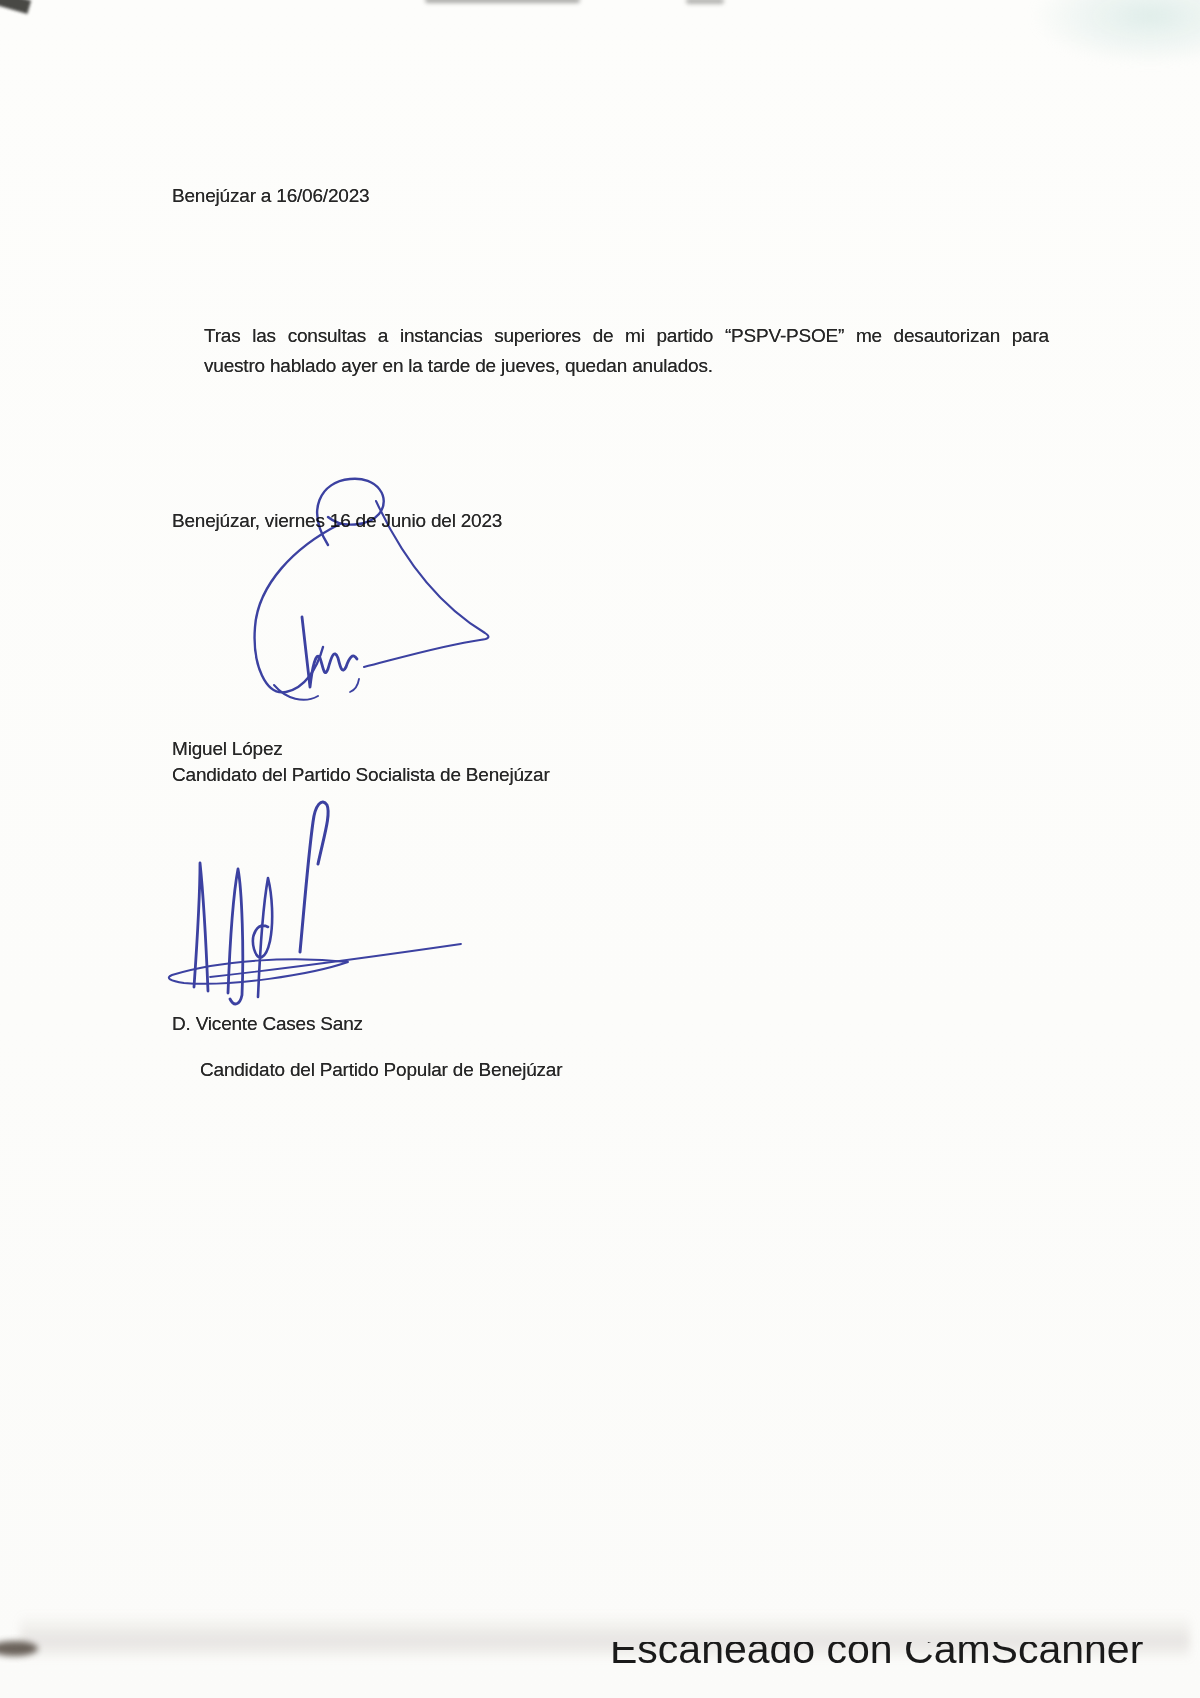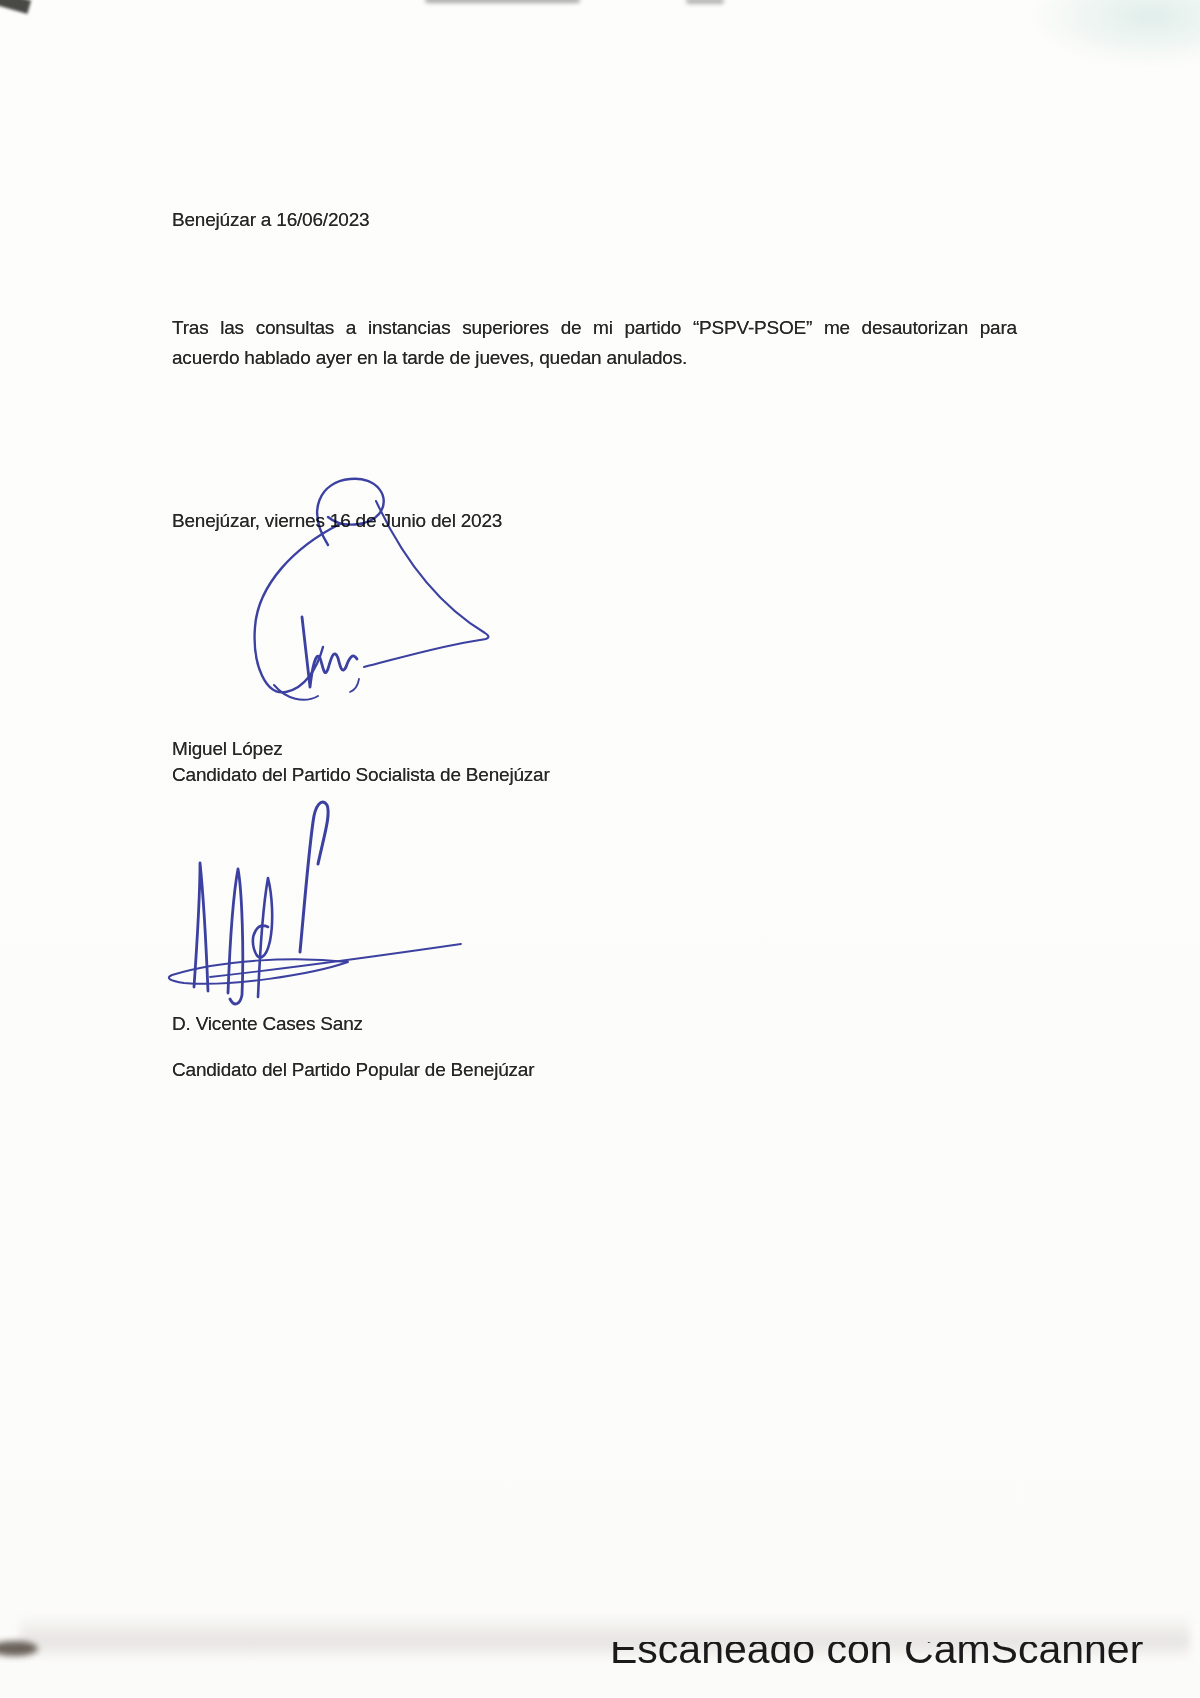--- a/index.html
+++ b/index.html
@@ -79,26 +79,26 @@
 
 <div class="page" style="color: rgb(38, 38, 38);">
 
   <div class="art corner-tl"></div>
   <div class="art smudge-top-1"></div>
   <div class="art smudge-top-2"></div>
   <div class="art tint-tr"></div>
   <div class="art shadow-bottom"></div>
   <div class="art mark-bl"></div>
 
-  <div class="txt" style="top:184px;margin-top:24px;">Benejúzar a 16/06/2023</div>
+  <div class="txt" style="top:184px;">Benejúzar a 16/06/2023</div>
 
 
-  <div class="para" style="top:316px;">
+  <div class="para" style="top:324px;margin-left:32px;">
     <div class="line just">Tras las consultas a instancias superiores de mi partido “PSPV-PSOE” me desautorizan para</div>
-    <div class="line">acuerdo hablado ayer en la tarde de jueves, quedan anulados.</div>
+    <div class="line">vuestro hablado ayer en la tarde de jueves, quedan anulados.</div>
   </div>
 
 
   <div class="txt" style="top:509px;">Benejúzar, viernes 16 de Junio del 2023</div>
 
   <svg class="sig" style="left:228px; top:468px;" width="280" height="262" viewBox="0 0 280 262" aria-hidden="true">
     <path d="M100,77 C78,42 92,14 122,11 C149,8 164,30 151,46 C141,58 114,61 100,49" stroke-width="2.4" stroke="#3c42a4"></path>
     <path d="M112,56 C66,79 30,117 27,159 C24,197 38,228 58,224 C77,220 89,201 95,179" stroke-width="2.4" stroke="#3c42a4"></path>
     <path d="M148,33 C168,76 202,132 257,165 C263,169 261,171 252,172 C216,177 168,191 136,199" stroke-width="2.1" stroke="#3c42a4"></path>
     <path d="M74,149 C77,176 80,203 82,219 C84,201 88,182 92,190 C95,198 96,211 100,201 C103,190 106,180 110,190 C112,198 114,207 118,199 C121,190 125,184 129,191" stroke-width="2.8" stroke="#3c42a4"></path>
@@ -112,19 +112,19 @@
   <svg class="sig" style="left:150px; top:790px;" width="322" height="218" viewBox="0 0 322 218" aria-hidden="true">
     <path d="M150,162 C154,120 158,68 163,32 C165,15 172,7 177,15 C181,24 174,46 168,74" stroke-width="3" stroke="#3c42a4"></path>
     <path d="M44,197 C48,140 50,90 50,73 C52,92 56,152 58,201" stroke-width="2.8" stroke="#3c42a4"></path>
     <path d="M78,203 C80,150 84,100 88,79 C92,100 94,162 92,205 C90,215 84,217 80,209" stroke-width="2.8" stroke="#3c42a4"></path>
     <path d="M108,207 C110,160 114,110 118,88 C122,104 124,131 120,151 C116,169 108,173 104,159 C100,144 108,132 118,137" stroke-width="2.6" stroke="#3c42a4"></path>
     <path d="M22,185 C70,170 142,166 198,172 C160,185 80,197 34,193 C20,191 15,188 22,185" stroke-width="2" stroke="#3c42a4"></path>
     <path d="M60,187 C150,177 242,164 311,154" stroke-width="1.8" stroke="#3c42a4"></path>
   </svg>
 
   <div class="txt" style="top:1012px;">D. Vicente Cases Sanz</div>
-  <div class="txt" style="top:1058px;">Candidato del Partido Popular de Benejúzar</div>
+  <div class="txt" style="top:1058px;margin-left:28px;">Candidato del Partido Popular de Benejúzar</div>
 
   <div class="watermark-clip">
     <div class="watermark-text">Escaneado con CamScanner</div>
   </div>
 
 </div>
 
 </body></html>

